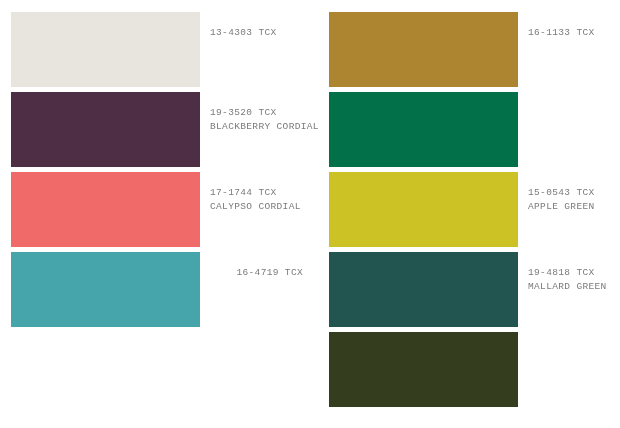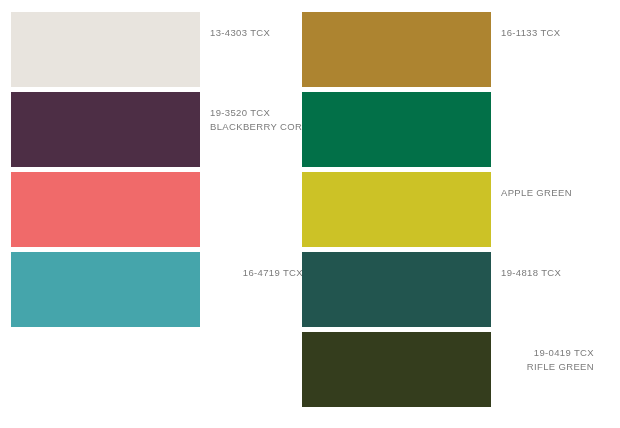--- a/index.html
+++ b/index.html
@@ -12,28 +12,29 @@
     background: #ffffff;
     font-family: "Liberation Sans", sans-serif;
     overflow: hidden;
   }
   #palette-board {
     position: relative;
     width: 620px;
     height: 428px;
     box-sizing: border-box;
     padding: 12px 0 0 0;
+    font-family: Liberation Mono, monospace;
   }
   .palette-column {
     position: absolute;
     top: 12px;
     width: 292px;
   }
   #column-left  { left: 11px; }
-  #column-right { left: 302px; }
+  #column-right { left: 329px; }
 
   .swatch-row {
     display: flex;
     align-items: flex-start;
     height: 75px;
     margin-bottom: 5px;
   }
   .swatch-row:last-child { margin-bottom: 0; text-align: right; }
 
   .swatch-chip {
@@ -79,20 +80,24 @@
     <div class="swatch-row">
       <div class="swatch-chip" style="background-color: rgb(77, 46, 69);"></div>
       <div class="swatch-caption" style="color: rgb(123, 123, 123);">
         <span class="caption-code">19-3520 TCX</span>
         <span class="caption-name">BLACKBERRY CORDIAL</span>
       </div>
     </div>
 
     <div class="swatch-row">
       <div class="swatch-chip" style="background-color: rgb(240, 106, 106);"></div>
+      <div class="swatch-caption" style="color: rgb(123, 123, 123);">
+        <span class="caption-code">17-1744 TCX</span>
+        <span class="caption-name">CALYPSO CORDIAL</span>
+      </div>
     </div>
 
 
     <div class="swatch-row">
       <div class="swatch-chip" style="background-color: rgb(69, 165, 171);"></div>
       <div class="swatch-caption" style="color: rgb(123, 123, 123);">
         <span class="caption-code">16-4719 TCX</span>
       </div>
     </div>
 
@@ -107,34 +112,32 @@
       </div>
     </div>
 
     <div class="swatch-row">
       <div class="swatch-chip" style="background-color: rgb(2, 112, 72);"></div>
     </div>
 
     <div class="swatch-row">
       <div class="swatch-chip" style="background-color: rgb(204, 194, 38);"></div>
       <div class="swatch-caption" style="color: rgb(123, 123, 123);">
+        <span class="caption-code">15-0543 TCX</span>
         <span class="caption-name">APPLE GREEN</span>
       </div>
     </div>
 
     <div class="swatch-row">
       <div class="swatch-chip" style="background-color: rgb(34, 85, 79);"></div>
       <div class="swatch-caption" style="color: rgb(123, 123, 123);">
         <span class="caption-code">19-4818 TCX</span>
+        <span class="caption-name">MALLARD GREEN</span>
       </div>
     </div>
 
     <div class="swatch-row">
       <div class="swatch-chip" style="background-color: rgb(52, 61, 29);"></div>
-      <div class="swatch-caption" style="color: rgb(123, 123, 123);">
-        <span class="caption-code">19-0419 TCX</span>
-        <span class="caption-name">RIFLE GREEN</span>
-      </div>
     </div>
 
   </div>
 
 </div>
 
 </body></html>

